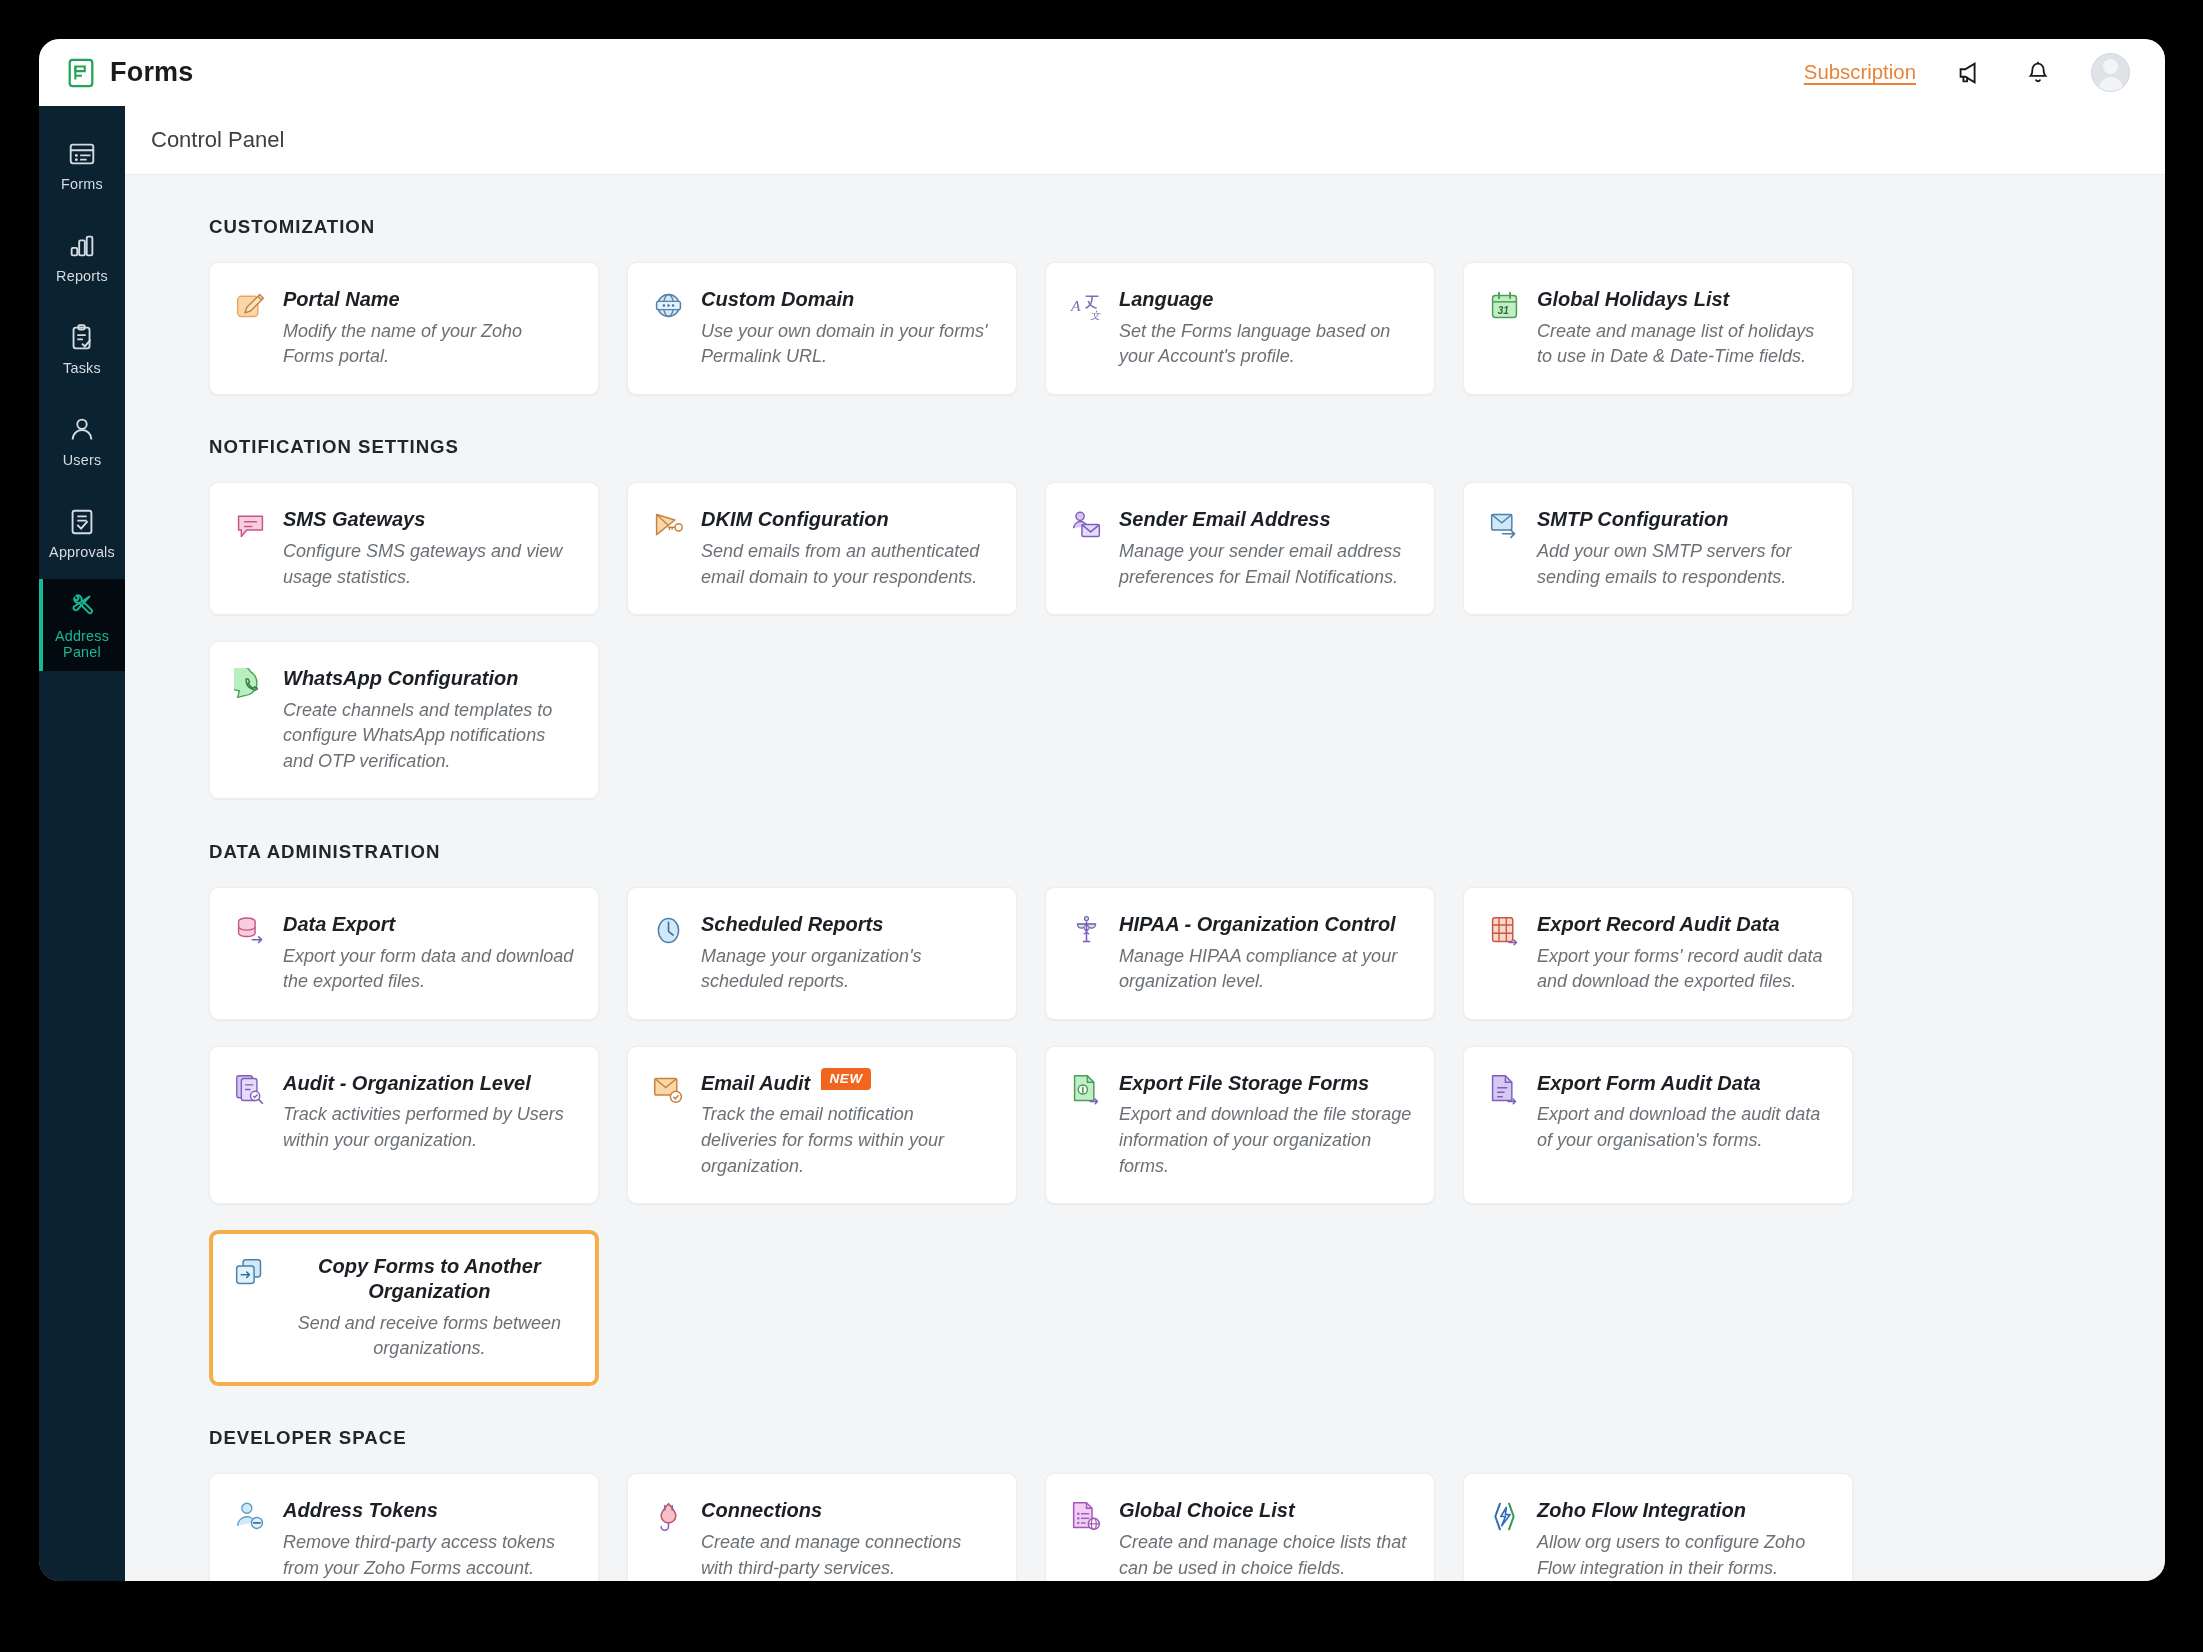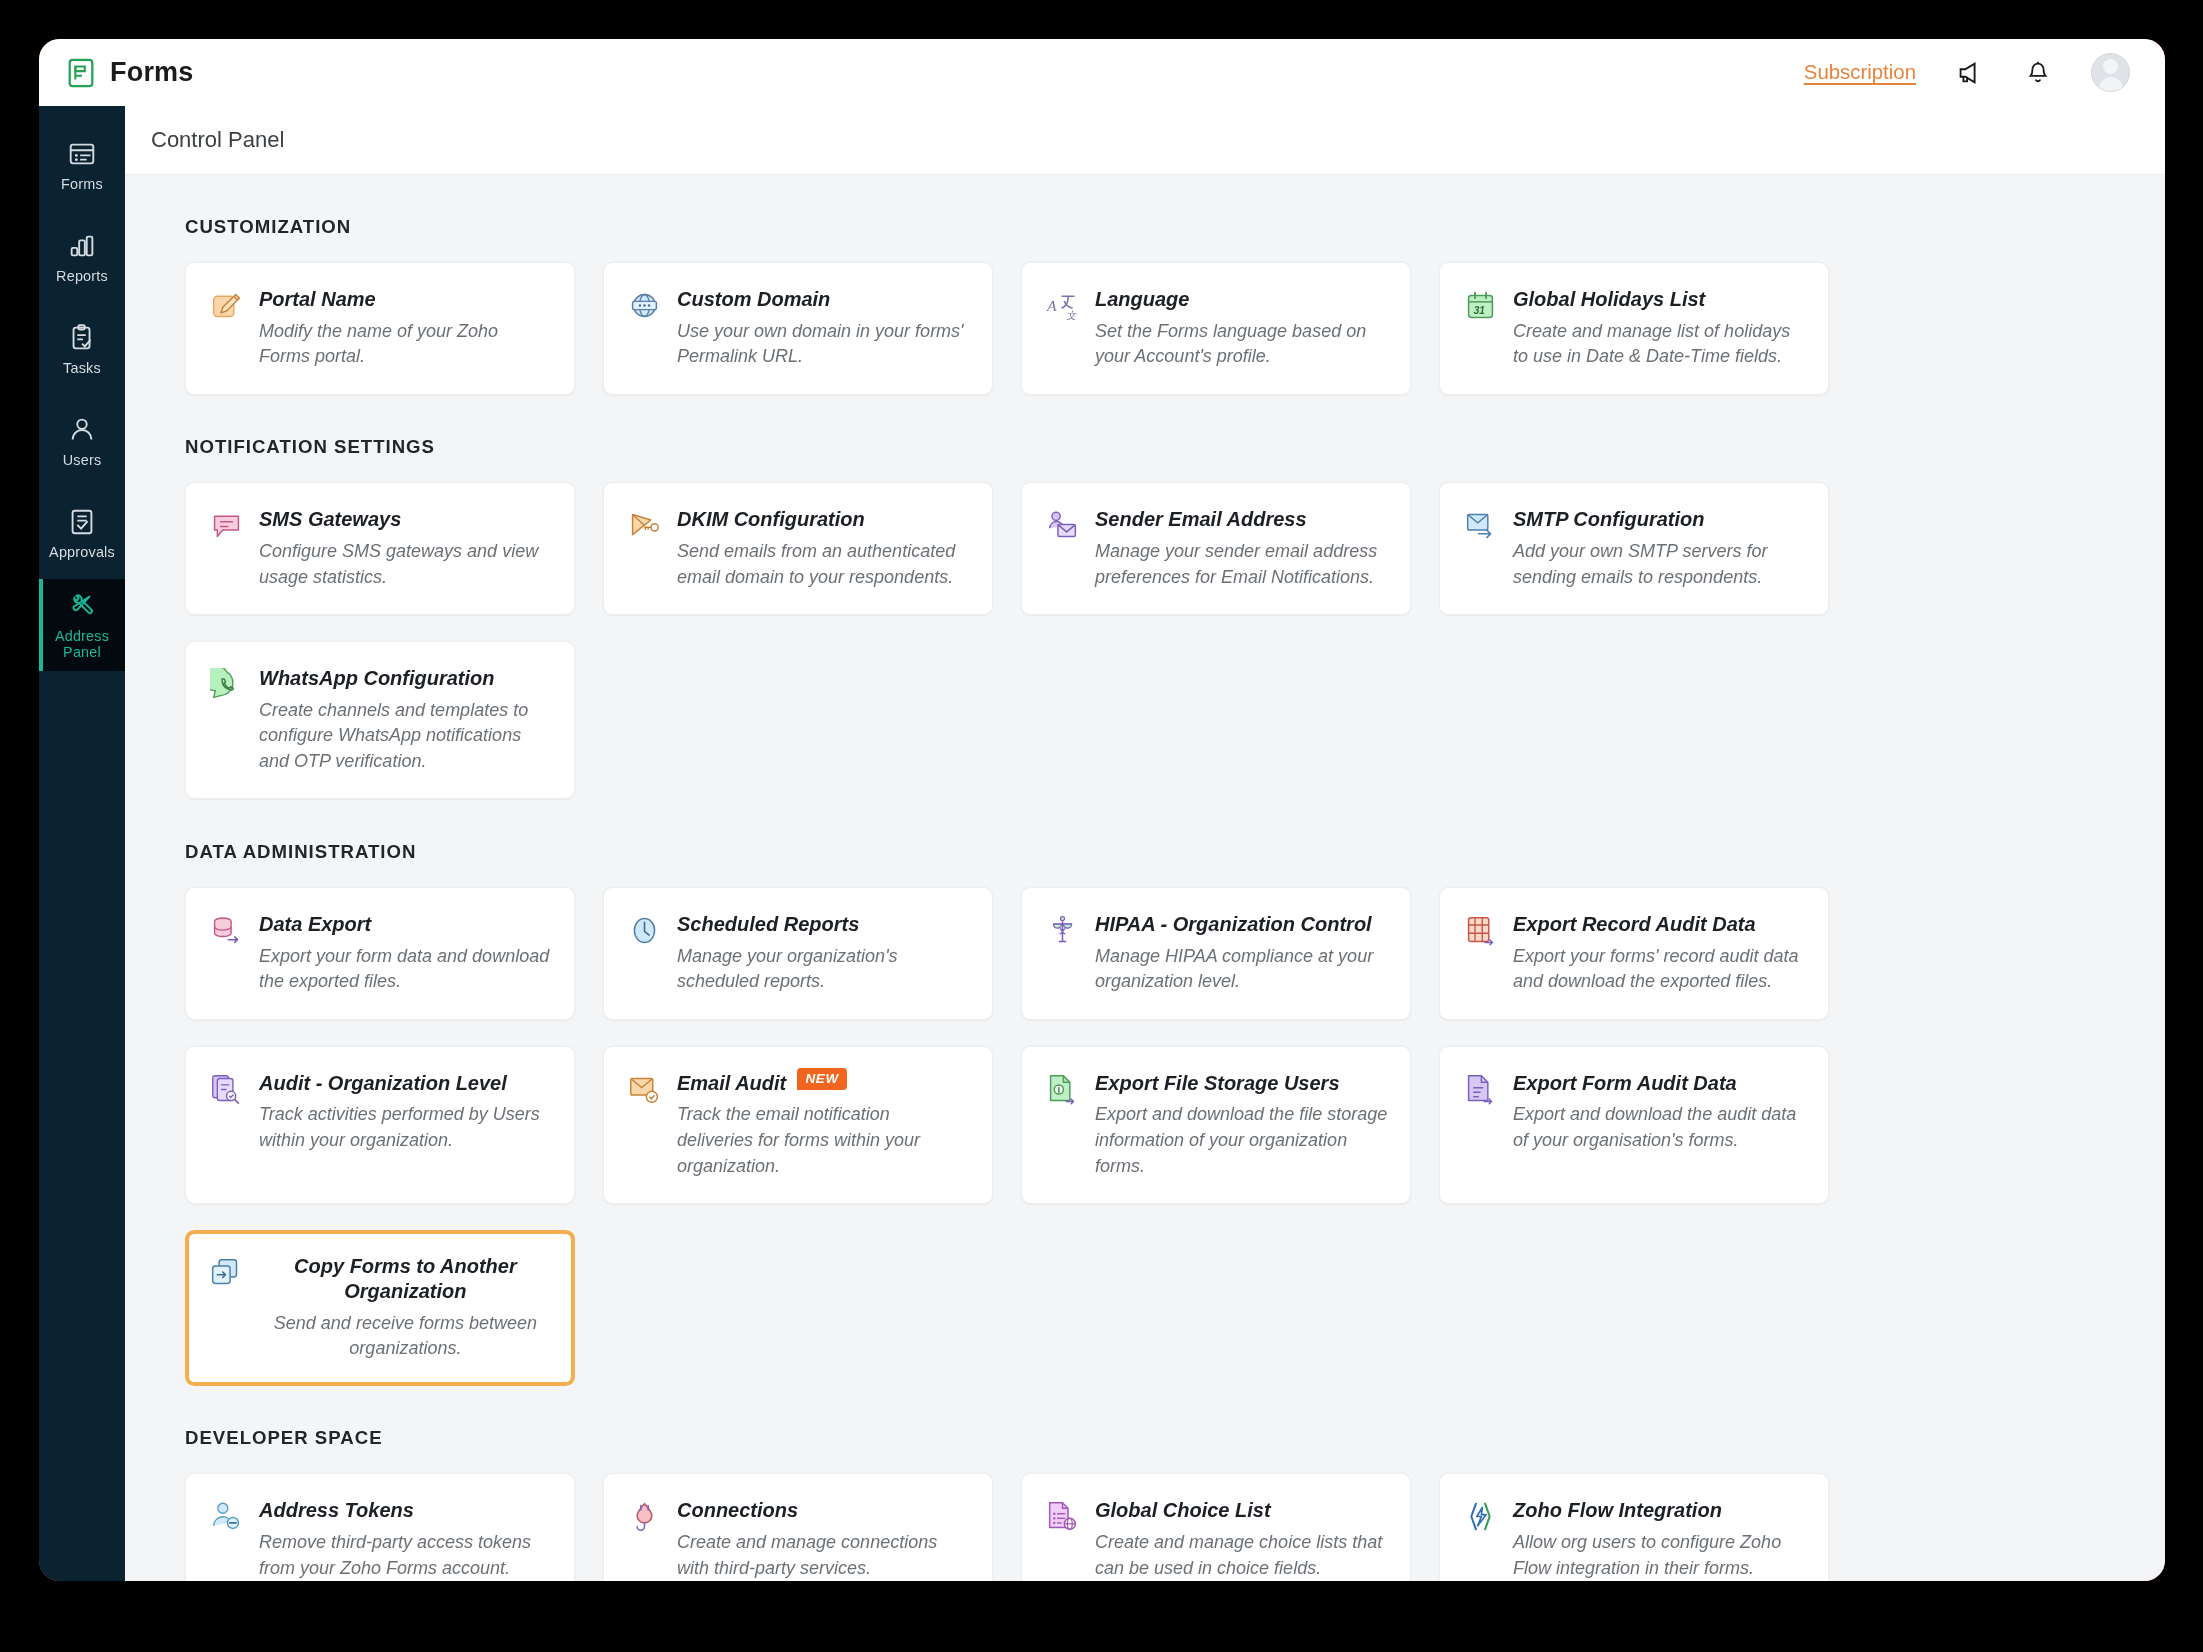--- a/index.html
+++ b/index.html
@@ -89,20 +89,21 @@
     background: #ffffff;
     border-bottom: 0.9px solid #ebecee;
     display: flex; align-items: center;
     padding-left: 26px;
   }
   .page-title { font-size: 22px; color: #3c4043; }
 
   .scroll-area {
     flex: 1; overflow: hidden;
     padding: 41px 39px 0 60px;
+    margin-left: 24px;
   }
   .section { margin-bottom: 9.3px; }
   .section-title {
     font-size: 18.6px; font-weight: bold; color: #22262b;
     letter-spacing: 1px; margin-bottom: 24px;
   }
   .grid {
     display: grid;
     grid-template-columns: repeat(4, 390px);
     gap: 26px 28px;
@@ -525,21 +526,21 @@
                 <svg width="33" height="33" viewBox="0 0 36 36">
                   <path d="M5 3 h14 l7 7 v20 H5 z" fill="#BFEFC4" stroke="#4E9A58" stroke-width="1.6" stroke-linejoin="round"></path>
                   <path d="M19 3 v7 h7" fill="none" stroke="#4E9A58" stroke-width="1.6"></path>
                   <circle cx="14" cy="18" r="5" fill="#FFFFFF" stroke="#4E9A58" stroke-width="1.6"></circle>
                   <path d="M14 16 v5" stroke="#4E9A58" stroke-width="1.8" stroke-linecap="round"></path>
                   <circle cx="14" cy="13.6" r=".9" fill="#4E9A58"></circle>
                   <path d="M22 31 h8 m-2.5 -2.5 l2.5 2.5 l-2.5 2.5" fill="none" stroke="#7B5FBE" stroke-width="1.6" stroke-linecap="round" stroke-linejoin="round"></path>
                 </svg>
               </span>
               <div class="card-body">
-                <div class="card-title">Export File Storage Users</div>
+                <div class="card-title">Export File Storage Forms</div>
                 <div class="card-desc">Export and download the file storage information of your organization forms.</div>
               </div>
             </div>
 
             <div class="card">
               <span class="card-icon">
                 <svg width="33" height="33" viewBox="0 0 36 36">
                   <path d="M5 3 h14 l7 7 v20 H5 z" fill="#D7C8F2" stroke="#7B5FBE" stroke-width="1.6" stroke-linejoin="round"></path>
                   <path d="M19 3 v7 h7" fill="none" stroke="#7B5FBE" stroke-width="1.6"></path>
                   <path d="M10 16 h11 M10 21 h8 M10 26 h6" stroke="#7B5FBE" stroke-width="1.6"></path>

